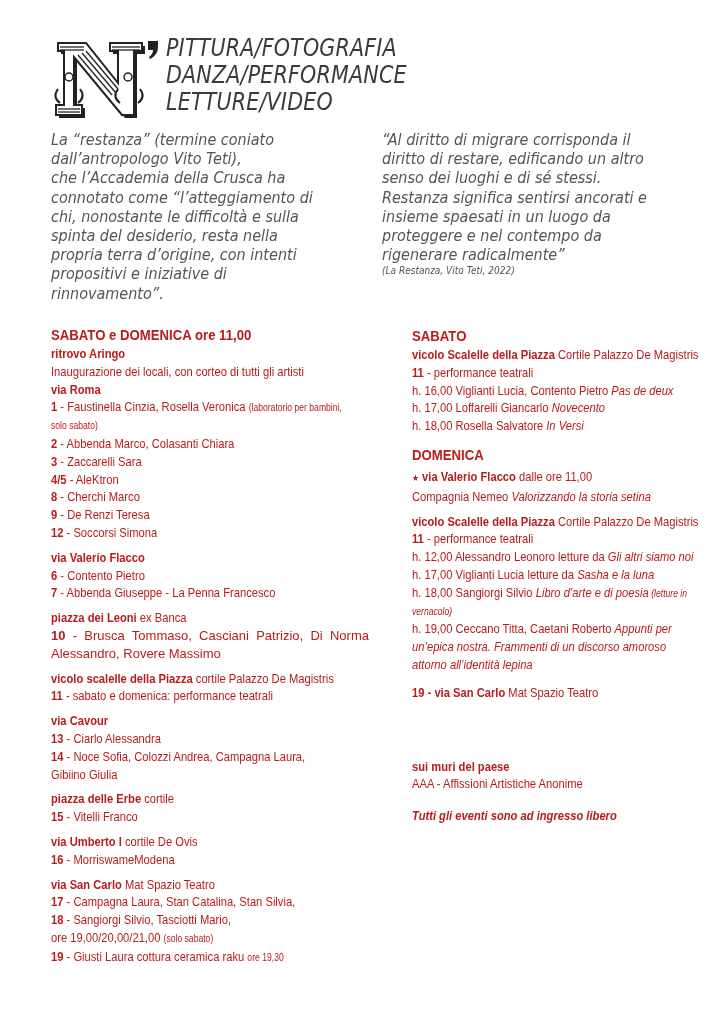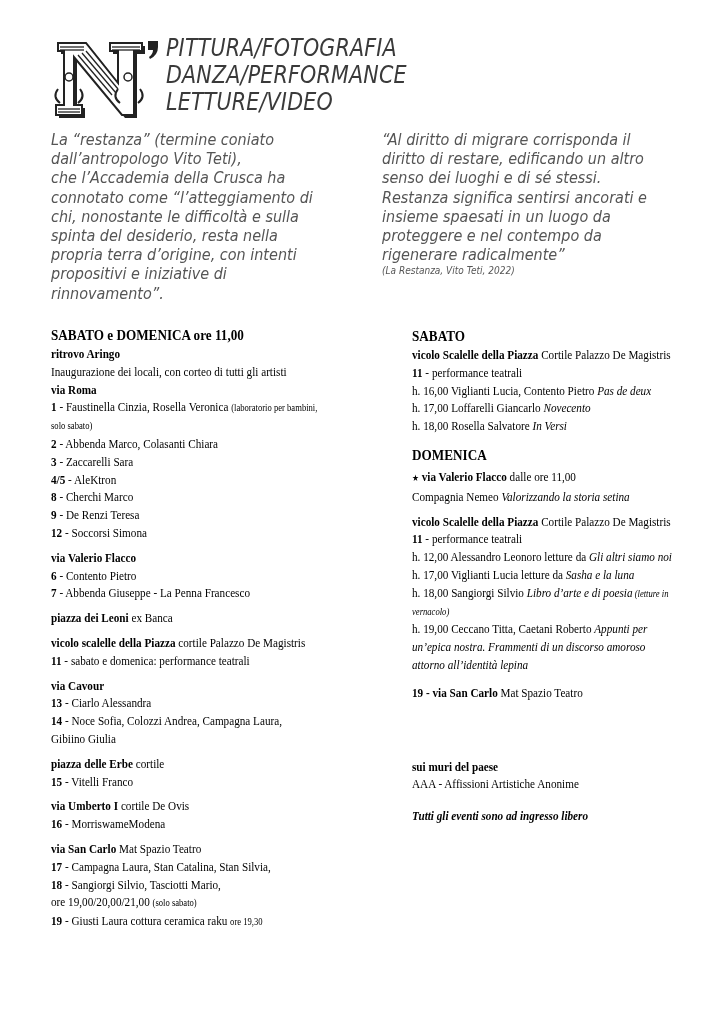--- a/index.html
+++ b/index.html
@@ -7,22 +7,22 @@
          font-family: "Liberation Sans", sans-serif; }
   .logo { position:absolute; left:52px; top:37px; width:110px; height:84px; }
   .cats { position:absolute; left:166px; top:35px; font-family:"DejaVu Sans", sans-serif; font-style:italic;
           font-weight:300; font-size:24px; line-height:27px; color:#3a3a3a; letter-spacing:0.2px; transform:scaleX(0.86); transform-origin:left top; }
   .cats div { white-space:nowrap; }
   .quote { position:absolute; font-family:"DejaVu Sans", sans-serif; font-style:italic; color:#555;
            font-size:16px; line-height:19.2px; transform:scaleX(0.9); transform-origin:left top; white-space:nowrap; }
   .quote.left { left:51px; top:130px; }
   .quote.right { left:382px; top:130px; }
   .quote .cite { font-size:10px; line-height:13px; }
-  .col { position:absolute; font-family:Liberation Serif, serif; font-size:13px; line-height:17.8px;
-         color:#000000; }
+  .col { position:absolute; font-family:Liberation Sans, sans-serif; font-size:13px; line-height:17.8px;
+         color:#b91c1c; }
   .col.left { left:51px; top:325px; width:318px; }
   .col.right { left:384px; top:326px; width:314px;margin-left:28px; }
   .h1 { font-weight:bold; font-size:15.5px; line-height:20px; display:block; white-space:nowrap; transform:scaleX(0.85); transform-origin:left top; }
   .line { display:block; white-space:nowrap; transform:scaleX(0.86); transform-origin:left top; }
   .wrap { display:block; white-space:normal; text-align:justify; }
   .b { font-weight:bold; }
   .i { font-style:italic; }
   .sm { font-size:10px; }
   .gap { height:7px; }
   .gap2 { height:10px; }
@@ -98,20 +98,21 @@
   <span class="line"><b>9</b><span> - De Renzi Teresa</span></span>
   <span class="line"><b>12</b><span> - Soccorsi Simona</span></span>
 
   <div class="gap"></div>
   <span class="line b">via Valerio Flacco</span>
   <span class="line"><b>6</b><span> - Contento Pietro</span></span>
   <span class="line"><b>7</b><span> - Abbenda Giuseppe - La Penna Francesco</span></span>
 
   <div class="gap"></div>
   <span class="line"><b>piazza dei Leoni</b><span> ex Banca</span></span>
+  <span class="wrap"><b>10</b><span> - Brusca Tommaso, Casciani Patrizio, Di Norma Alessandro, Rovere Massimo</span></span>
 
   <div class="gap"></div>
   <span class="line"><b>vicolo scalelle della Piazza</b><span> cortile Palazzo De Magistris</span></span>
   <span class="line"><b>11</b><span> - sabato e domenica: performance teatrali</span></span>
 
   <div class="gap"></div>
   <span class="line b">via Cavour</span>
   <span class="line"><b>13</b><span> - Ciarlo Alessandra</span></span>
   <span class="line"><b>14</b><span> - Noce Sofia, Colozzi Andrea, Campagna Laura,</span></span>
   <span class="line">Gibiino Giulia</span>

